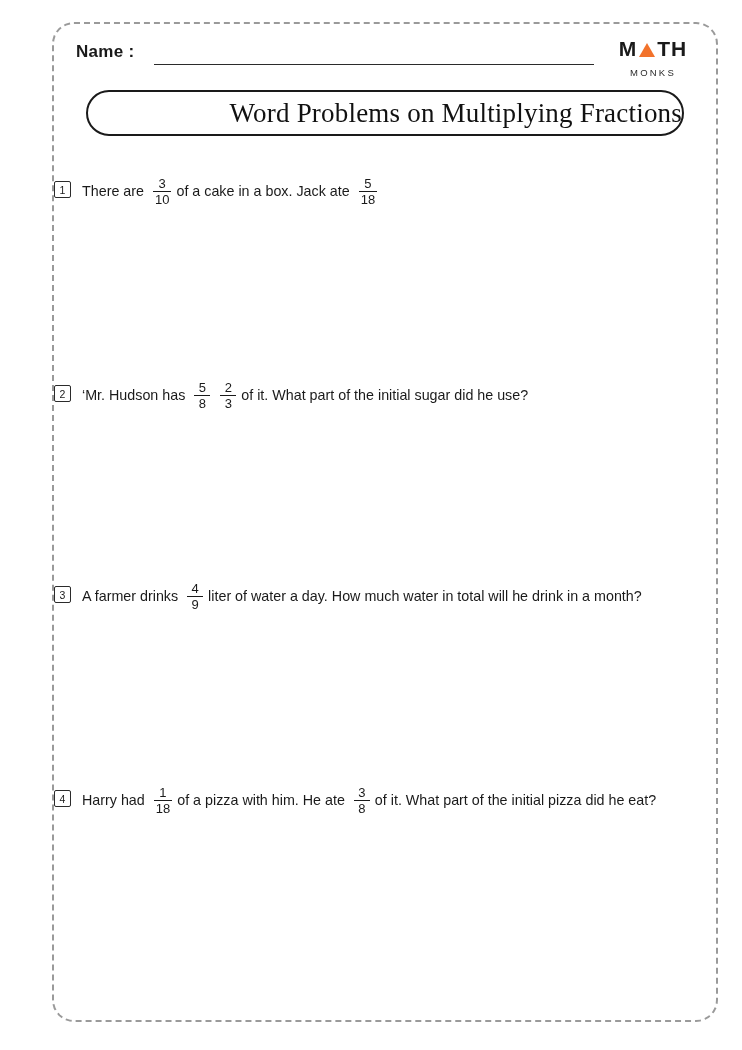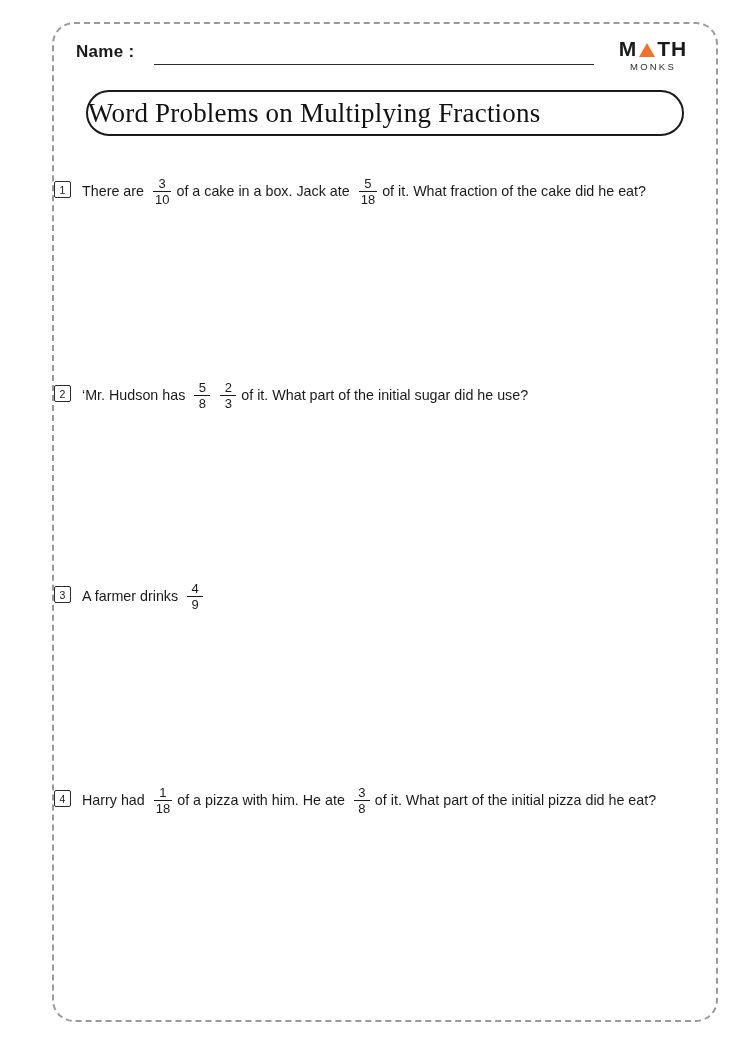--- a/index.html
+++ b/index.html
@@ -80,35 +80,35 @@
     border-right: 8px solid transparent;
     border-bottom: 14px solid #f2722b;
     margin: 0 1px;
     position: relative;
     top: 1px;
   }
   .logo-sub {
     font-size: 9.5px;
     letter-spacing: 2.2px;
     color: #2b2b2b;
-    margin-top: 1px;
+    margin-top: 7px;
   }
   
   .title-pill {
     position: absolute;
     left: 72px;
     top: 90px;
     width: 598px;
     height: 46px;
     border: 2px solid #1a1a1a;
     border-radius: 24px;
     box-sizing: border-box;
     display: flex;
     align-items: center;
-    justify-content: flex-start;
+    justify-content: flex-end;
   }
   .title-text {
     font-family: "Liberation Serif", serif;
     font-size: 27px;
     letter-spacing: .2px;
     color: #111;
   }
   
   .problems {
     position: absolute;
@@ -196,21 +196,21 @@
       <div class="problem">
         <div class="q-num">1</div>
         <div class="q-body"><span>There are </span><span class="frac">
             <span class="num">3</span>
             <span class="bar"></span>
             <span class="den">10</span>
           </span><span>of a cake in a box. Jack ate </span><span class="frac">
             <span class="num">5</span>
             <span class="bar"></span>
             <span class="den">18</span>
-          </span><span>of it.  What fraction of the cake did he eat? </span></div>
+          </span></div>
         <div class="work-space" style="height: 175px;"></div>
       </div>
       <div class="problem">
         <div class="q-num">2</div>
         <div class="q-body"><span>‘Mr. Hudson has </span><span class="frac">
             <span class="num">5</span>
             <span class="bar"></span>
             <span class="den">8</span>
           </span><span class="frac">
             <span class="num">2</span>
@@ -218,21 +218,21 @@
             <span class="den">3</span>
           </span><span>of it.  What part of the initial sugar did he use? </span></div>
         <div class="work-space" style="height: 172px;"></div>
       </div>
       <div class="problem">
         <div class="q-num">3</div>
         <div class="q-body"><span>A farmer drinks </span><span class="frac">
             <span class="num">4</span>
             <span class="bar"></span>
             <span class="den">9</span>
-          </span></div>
+          </span><span>liter of water a day.  How much water in total will he drink in a month? </span></div>
         <div class="work-space" style="height: 175px;"></div>
       </div>
       <div class="problem">
         <div class="q-num">4</div>
         <div class="q-body"><span>Harry had </span><span class="frac">
             <span class="num">1</span>
             <span class="bar"></span>
             <span class="den">18</span>
           </span><span>of a pizza with him.  He ate </span><span class="frac">
             <span class="num">3</span>

